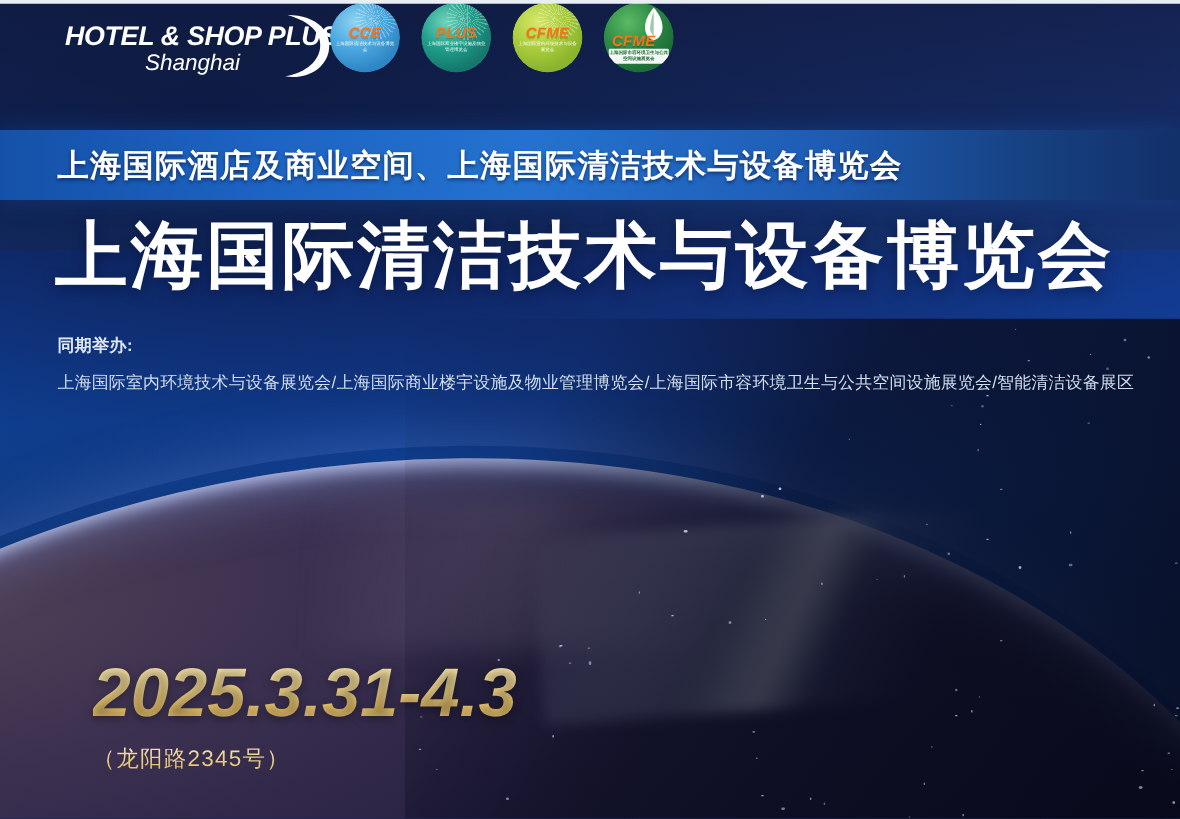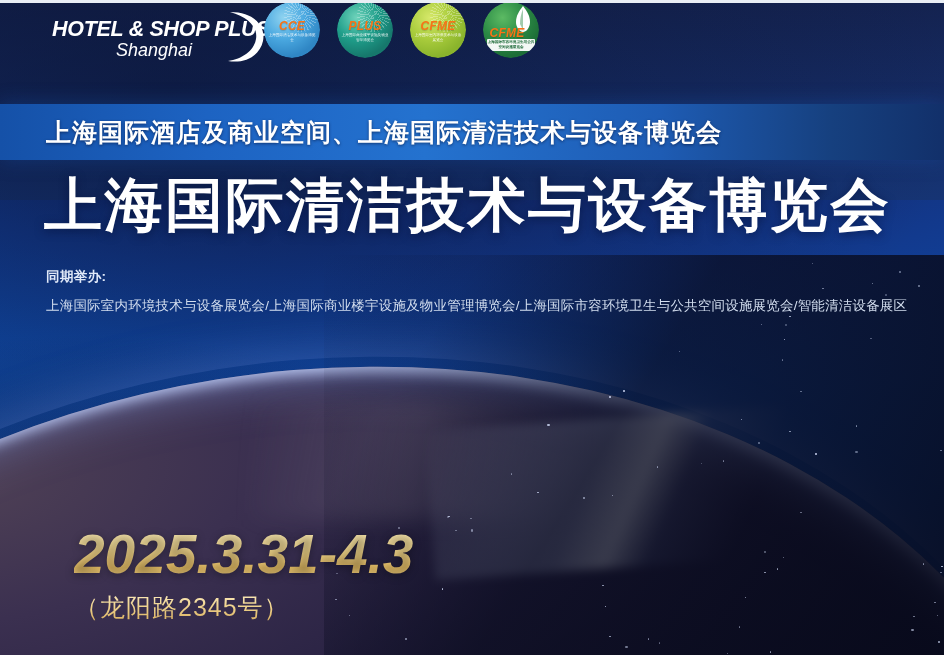--- a/index.html
+++ b/index.html
@@ -191,21 +191,21 @@
     font-size:27px;line-height:36px;letter-spacing:1px;
     color:#f3dca0;
     background:linear-gradient(180deg,#fff3cd 0%,#f3d894 45%,#dcb260 100%);
     -webkit-background-clip:text;background-clip:text;
     -webkit-text-fill-color:transparent;
     white-space:nowrap;
   }
   .venue .district{font-weight:bold;}
   .addr{
     margin-top:6px;
-    font-size:25px;line-height:32px;letter-spacing:1px;
+    font-size:18px;line-height:32px;letter-spacing:1px;
     color:#f0d79a;
     background:linear-gradient(180deg,#fdeec4 0%,#eed28c 50%,#d7ac5c 100%);
     -webkit-background-clip:text;background-clip:text;
     -webkit-text-fill-color:transparent;
     white-space:nowrap;
   }
 </style>
 </head>
 <body>
 

